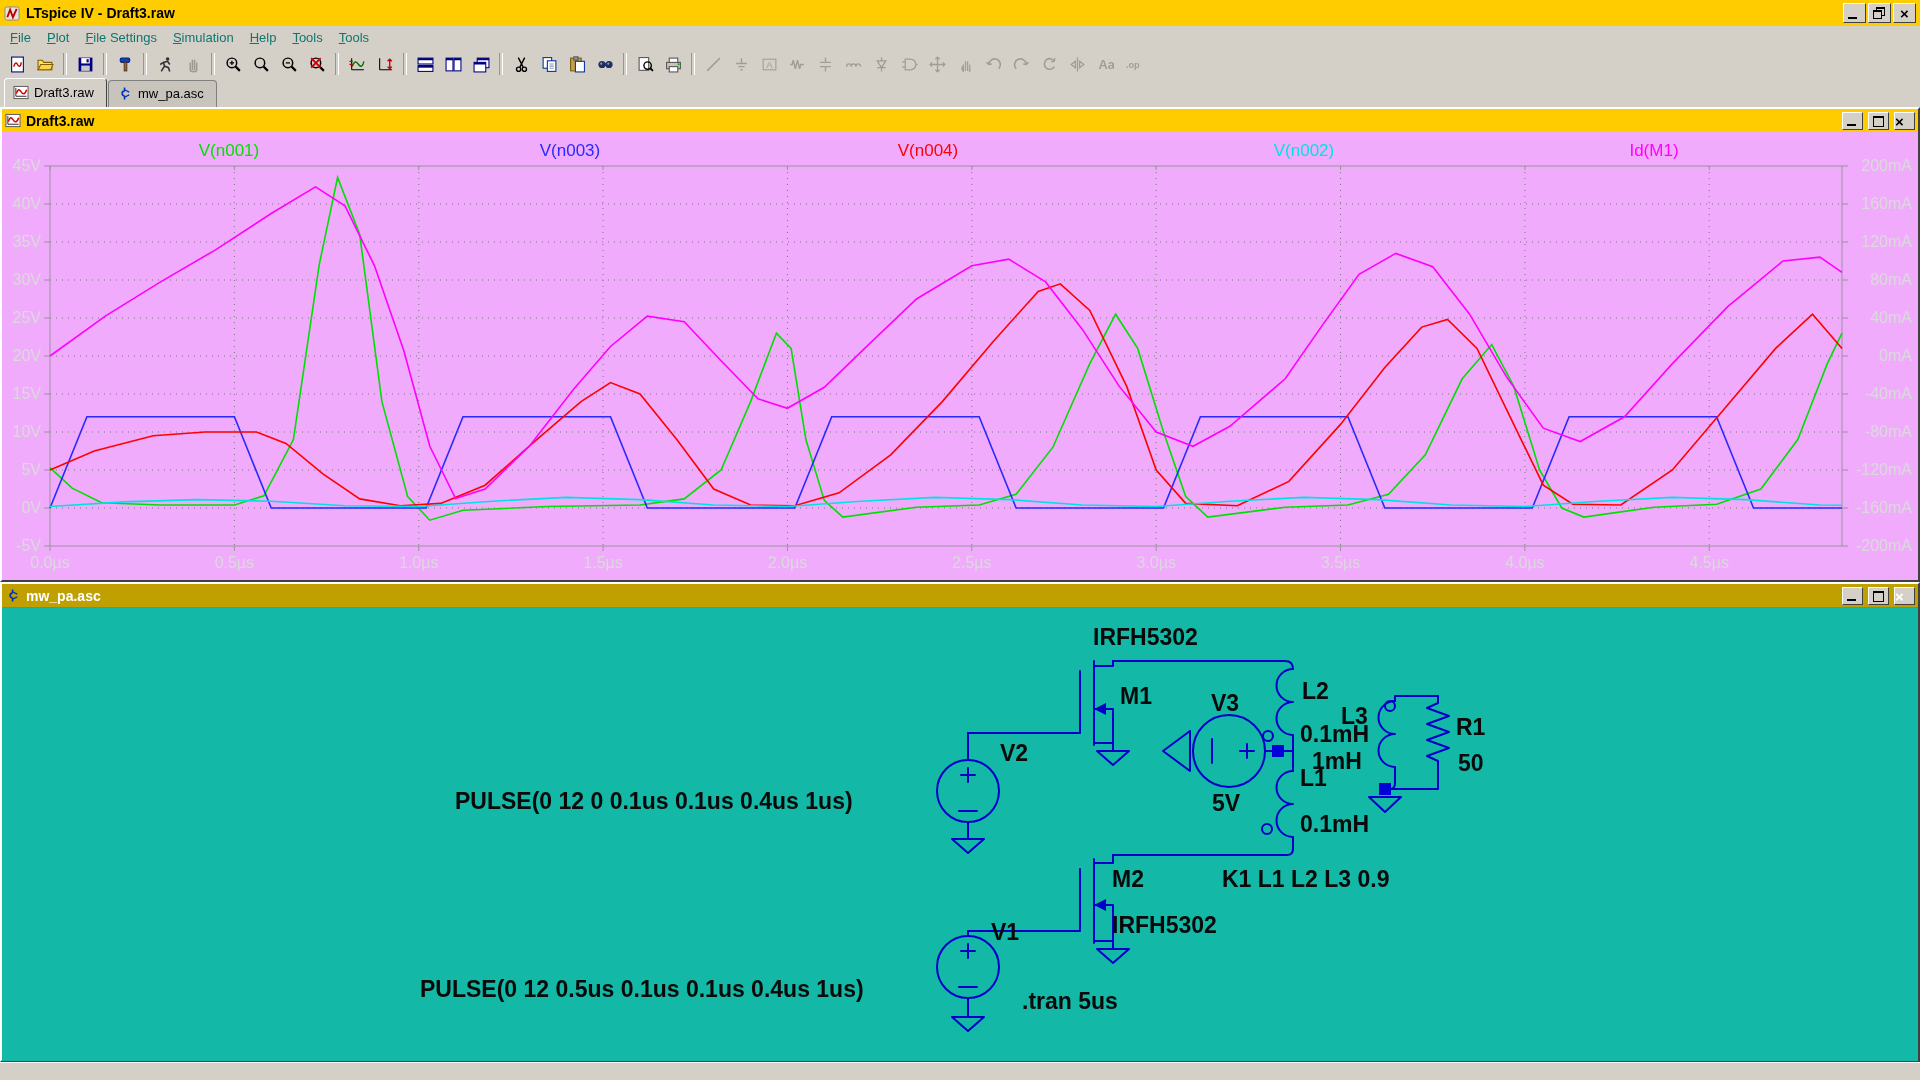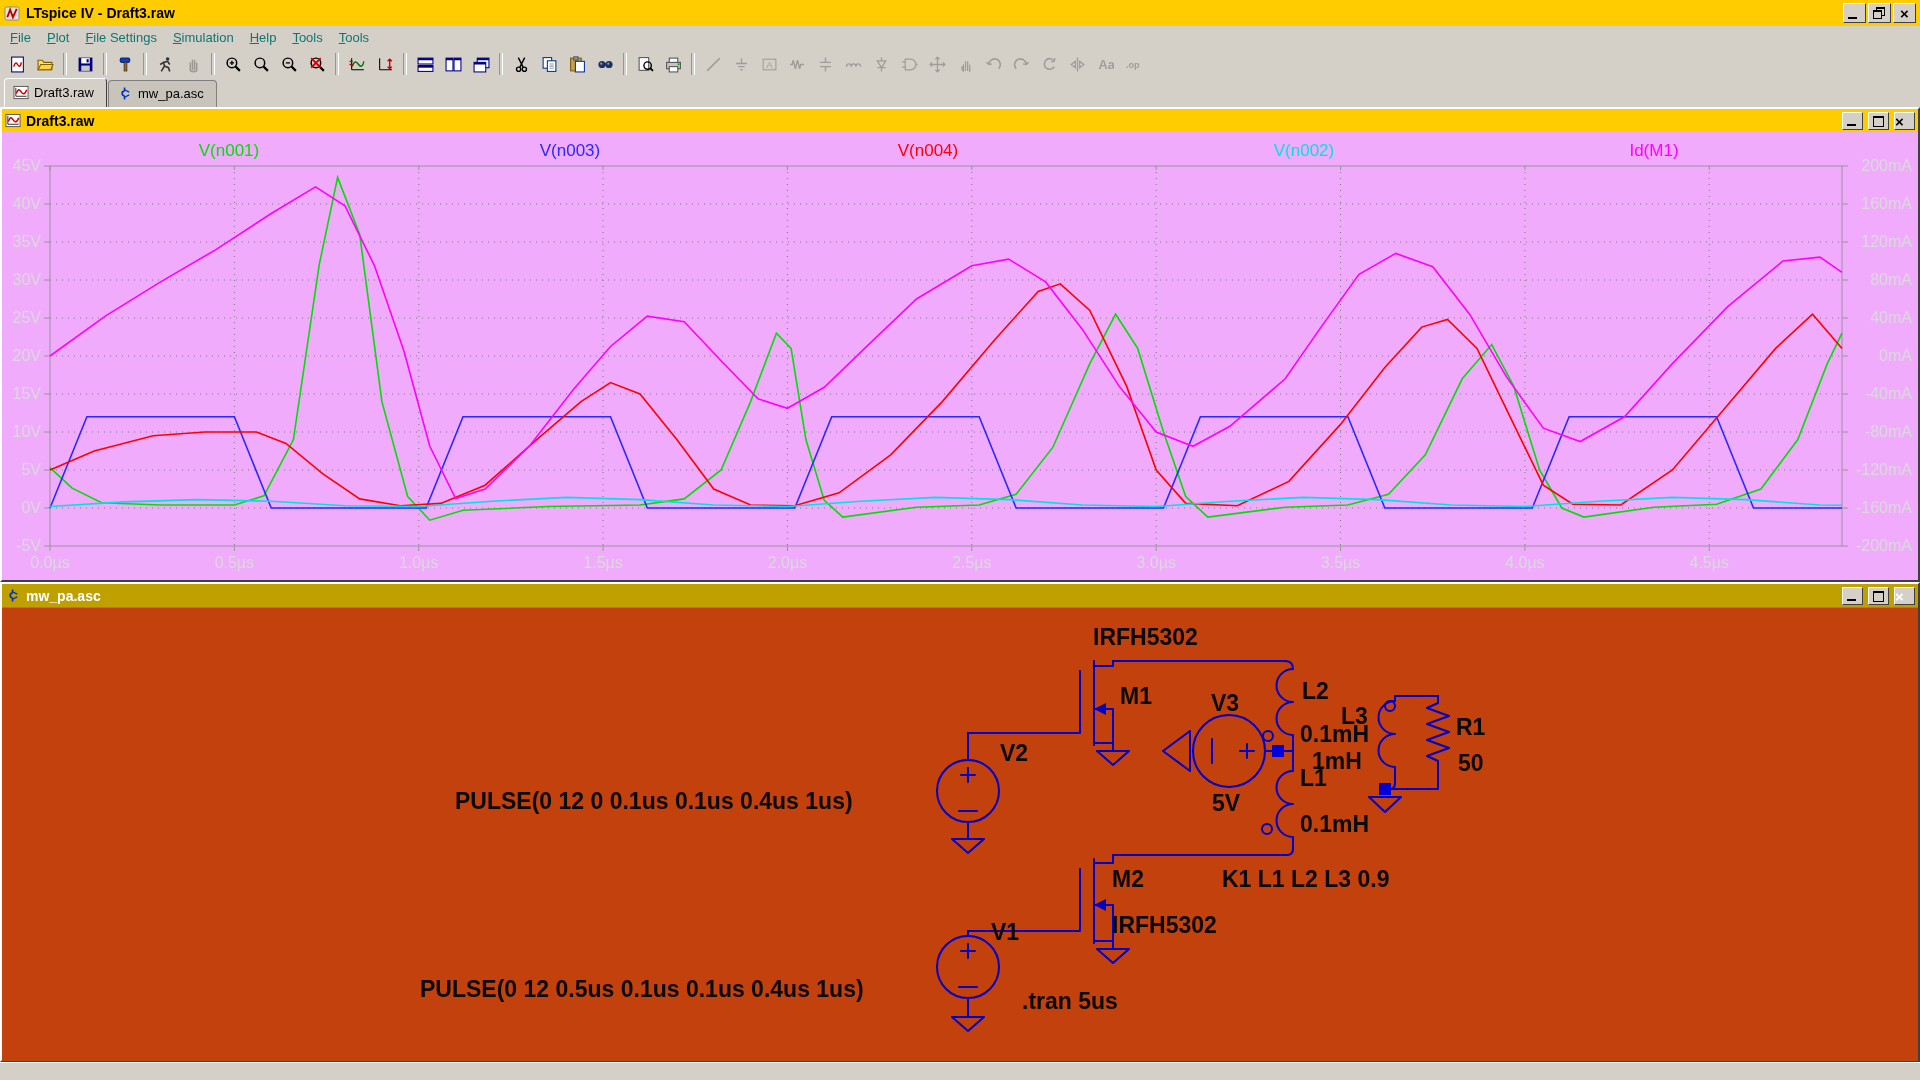--- a/index.html
+++ b/index.html
@@ -35,21 +35,21 @@
   .tab.active{background:#D4D0C8;border-color:#fff #404040 transparent #fff;height:21px;font-weight:normal;}
   .ticon svg{width:16px;height:15px;display:block;}
   
   .child{position:absolute;left:0;width:1920px;border:2px solid;border-color:#fff #404040 #404040 #fff;box-sizing:border-box;background:#D4D0C8;}
   .child-title{height:23px;display:flex;align-items:center;padding:0 3px;gap:5px;}
   .child-title.active{background:#FFCC00;color:#000;}
   .child-title.inactive{background:#BFA000;color:#fff;}
   .child-title .ct-label{font-weight:bold;font-size:14px;flex:1;}
   .cbtn{width:19px;height:16px;background:#D4D0C8;border:1px solid;border-color:#fff #404040 #404040 #fff;position:relative;}
   .plot-body{position:relative;width:1916px;height:448px;background:#f0abfc;}
-  .sch-body{position:relative;width:1916px;height:453px;background:#c2410c;
+  .sch-body{position:relative;width:1916px;height:453px;background:#14b8a6;
     border-top:1px solid #808080;}
   svg text{user-select:none;}
   .grid{stroke:#7A7A7A;stroke-dasharray:1 5;stroke-width:1;}
   .axlbl{fill:#DADADA;font-family:"Liberation Sans",sans-serif;font-size:16px;}
   .trlbl{font-family:"Liberation Sans",sans-serif;font-size:17px;}
   .schlbl{font-family:"Liberation Sans",sans-serif;font-size:23px;font-weight:bold;fill:#0A0A0A;}
   .wire{stroke:#0000C8;stroke-width:2;fill:none;stroke-linejoin:round;stroke-linecap:round;}
   .statusbar{position:absolute;top:1062px;left:0;width:1920px;height:18px;background:#D4D0C8;
     border-top:1px solid #fff;box-sizing:border-box;font-size:12px;color:#333;padding-left:8px;}
 </style>

